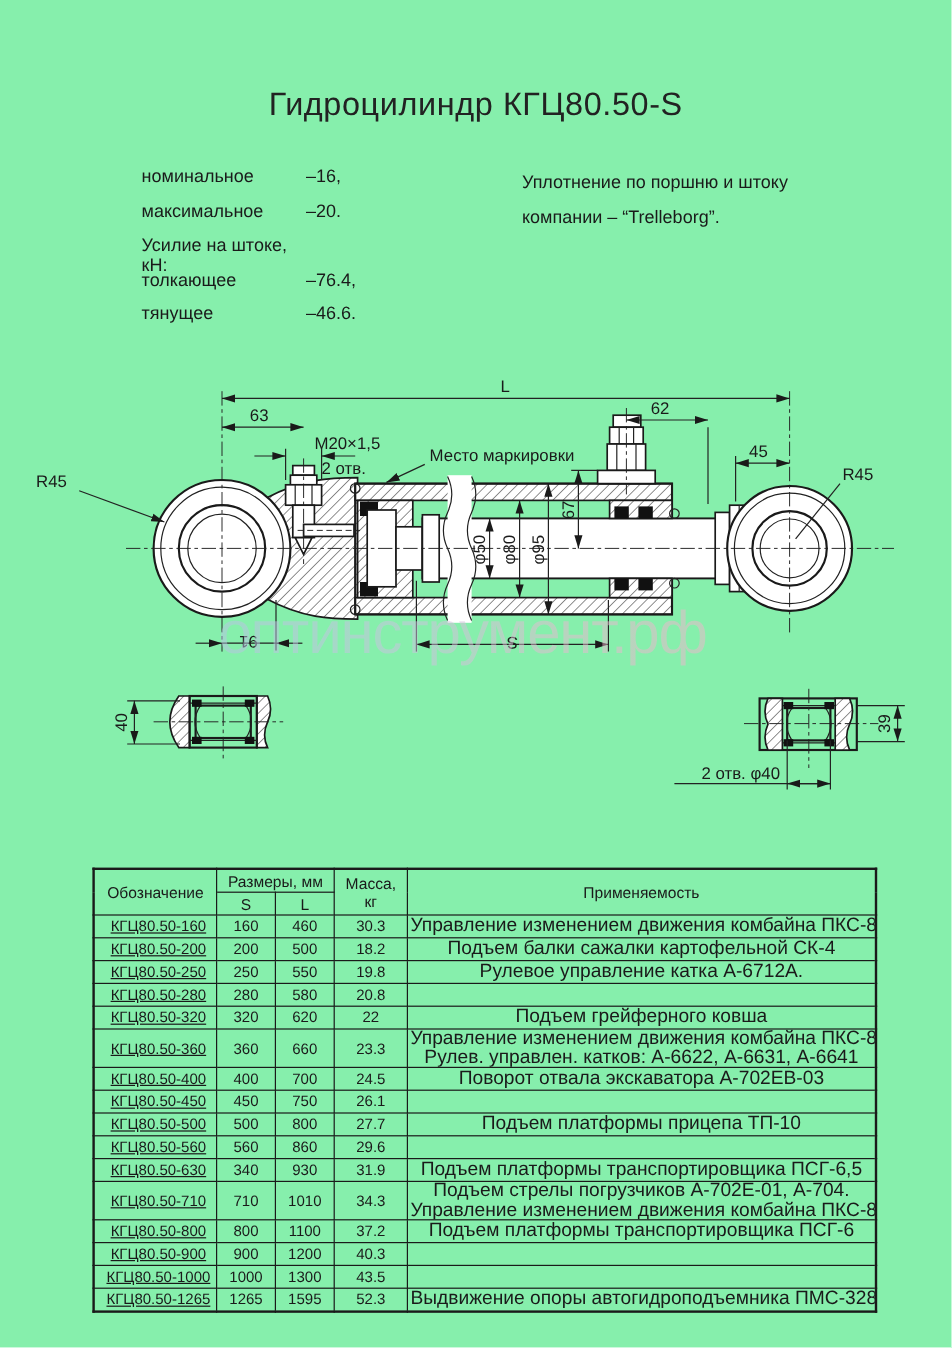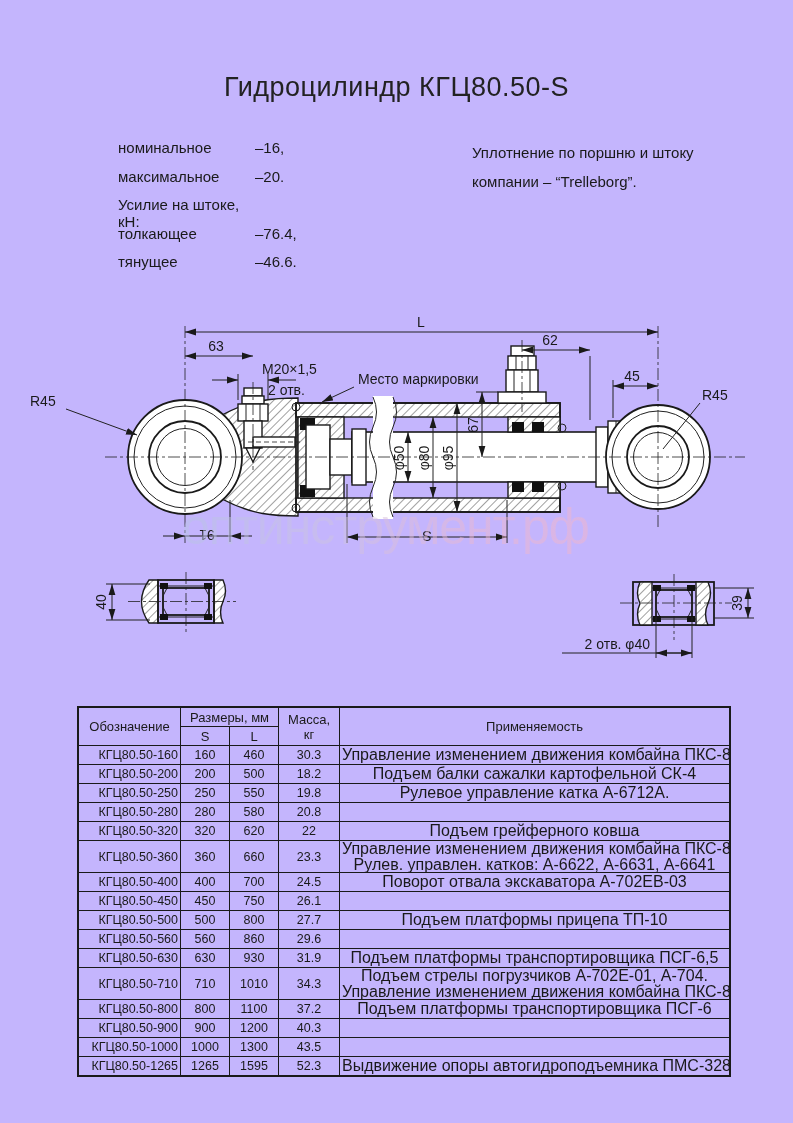--- a/index.html
+++ b/index.html
@@ -1,26 +1,26 @@
 <!DOCTYPE html>
 <html><head>
 <meta charset="utf-8">
 <style>
   html,body{margin:0;padding:0;background:#fff;}
-  #page{position:relative;width:793px;height:1123px;background:#c4b5fd;overflow:hidden;
+  #page{position:relative;width:793px;height:1123px;background:#86efac;overflow:hidden;
         font-family:"Liberation Sans",sans-serif;color:#1a1a1a;}
   
   #title{position:absolute;left:0;right:0;top:72px;text-align:center;
          font-size:27px;letter-spacing:.5px;color:#222;}
   
   #specs{position:absolute;left:118px;top:139px;font-size:15px;}
   .spec-row{display:flex;height:28.5px;align-items:flex-start;}
   .spec-label{width:137px;flex:none;}
   
-  #sealnote{position:absolute;left:435px;top:139px;font-size:15px;line-height:28.5px;margin-left:37px;}
+  #sealnote{position:absolute;left:435px;top:139px;font-size:15px;line-height:28.5px;}
   
   #drawsvg{position:absolute;left:0;top:300px;}
   svg text{font-family:"Liberation Sans",sans-serif;font-size:14px;fill:#1a1a1a;}
   .thin{stroke:#222;stroke-width:1;fill:none;}
   .thick{stroke:#1a1a1a;stroke-width:1.8;fill:none;}
   .thickw{stroke:#1a1a1a;stroke-width:1.8;fill:#fff;}
   .cl{stroke:#222;stroke-width:.8;fill:none;stroke-dasharray:12 3 3 3;}
   .dash{stroke:#222;stroke-width:.8;fill:none;stroke-dasharray:5 3;}
   .hatch{fill:url(#hat);stroke:#1a1a1a;stroke-width:1.4;}
   .seal{fill:#111;stroke:none;}
@@ -28,23 +28,23 @@
   
   #watermark{position:absolute;left:182px;top:498px;font-size:50px;font-weight:400;
      letter-spacing:-1px;opacity:.5;pointer-events:none;
      background:linear-gradient(90deg,#b9c3e6 0%,#cfc3e2 40%,#eab9d2 70%,#f2b6cd 100%);
      -webkit-background-clip:text;background-clip:text;color:transparent;}
   
   #tablewrap{position:absolute;left:77px;top:706px;}
   table{border-collapse:collapse;table-layout:fixed;width:654px;font-size:12.5px;}
   td{border:1px solid #1a1a1a;text-align:center;padding:0 2px;height:18px;
      overflow:hidden;white-space:nowrap;}
-  table{border:2px solid #1a1a1a;}
+  table{border:2px solid #1a1a1a;margin-top:17px;}
   td.hdr{font-size:13px;}
-  td.name{text-align:right;padding-left:7px;}
+  td.name{text-align:center;padding-left:7px;text-decoration:underline;}
   td.app{font-size:16px;}
   td.app .l2{line-height:15.5px;}
 </style>
 </head>
 <body>
 
 <div id="page">
 
   <div id="title">Гидроцилиндр КГЦ80.50-S</div>
 
@@ -370,21 +370,21 @@
           </tr>
           <tr>
             <td class="name">КГЦ80.50-560</td>
             <td class="">560</td>
             <td class="">860</td>
             <td class="">29.6</td>
             <td class="app"></td>
           </tr>
           <tr>
             <td class="name">КГЦ80.50-630</td>
-            <td class="">630</td>
+            <td class="">340</td>
             <td class="">930</td>
             <td class="">31.9</td>
             <td class="app">
               <div class="l2">Подъем платформы транспортировщика ПСГ-6,5</div>
             </td>
           </tr>
           <tr>
             <td class="name">КГЦ80.50-710</td>
             <td class="">710</td>
             <td class="">1010</td>

